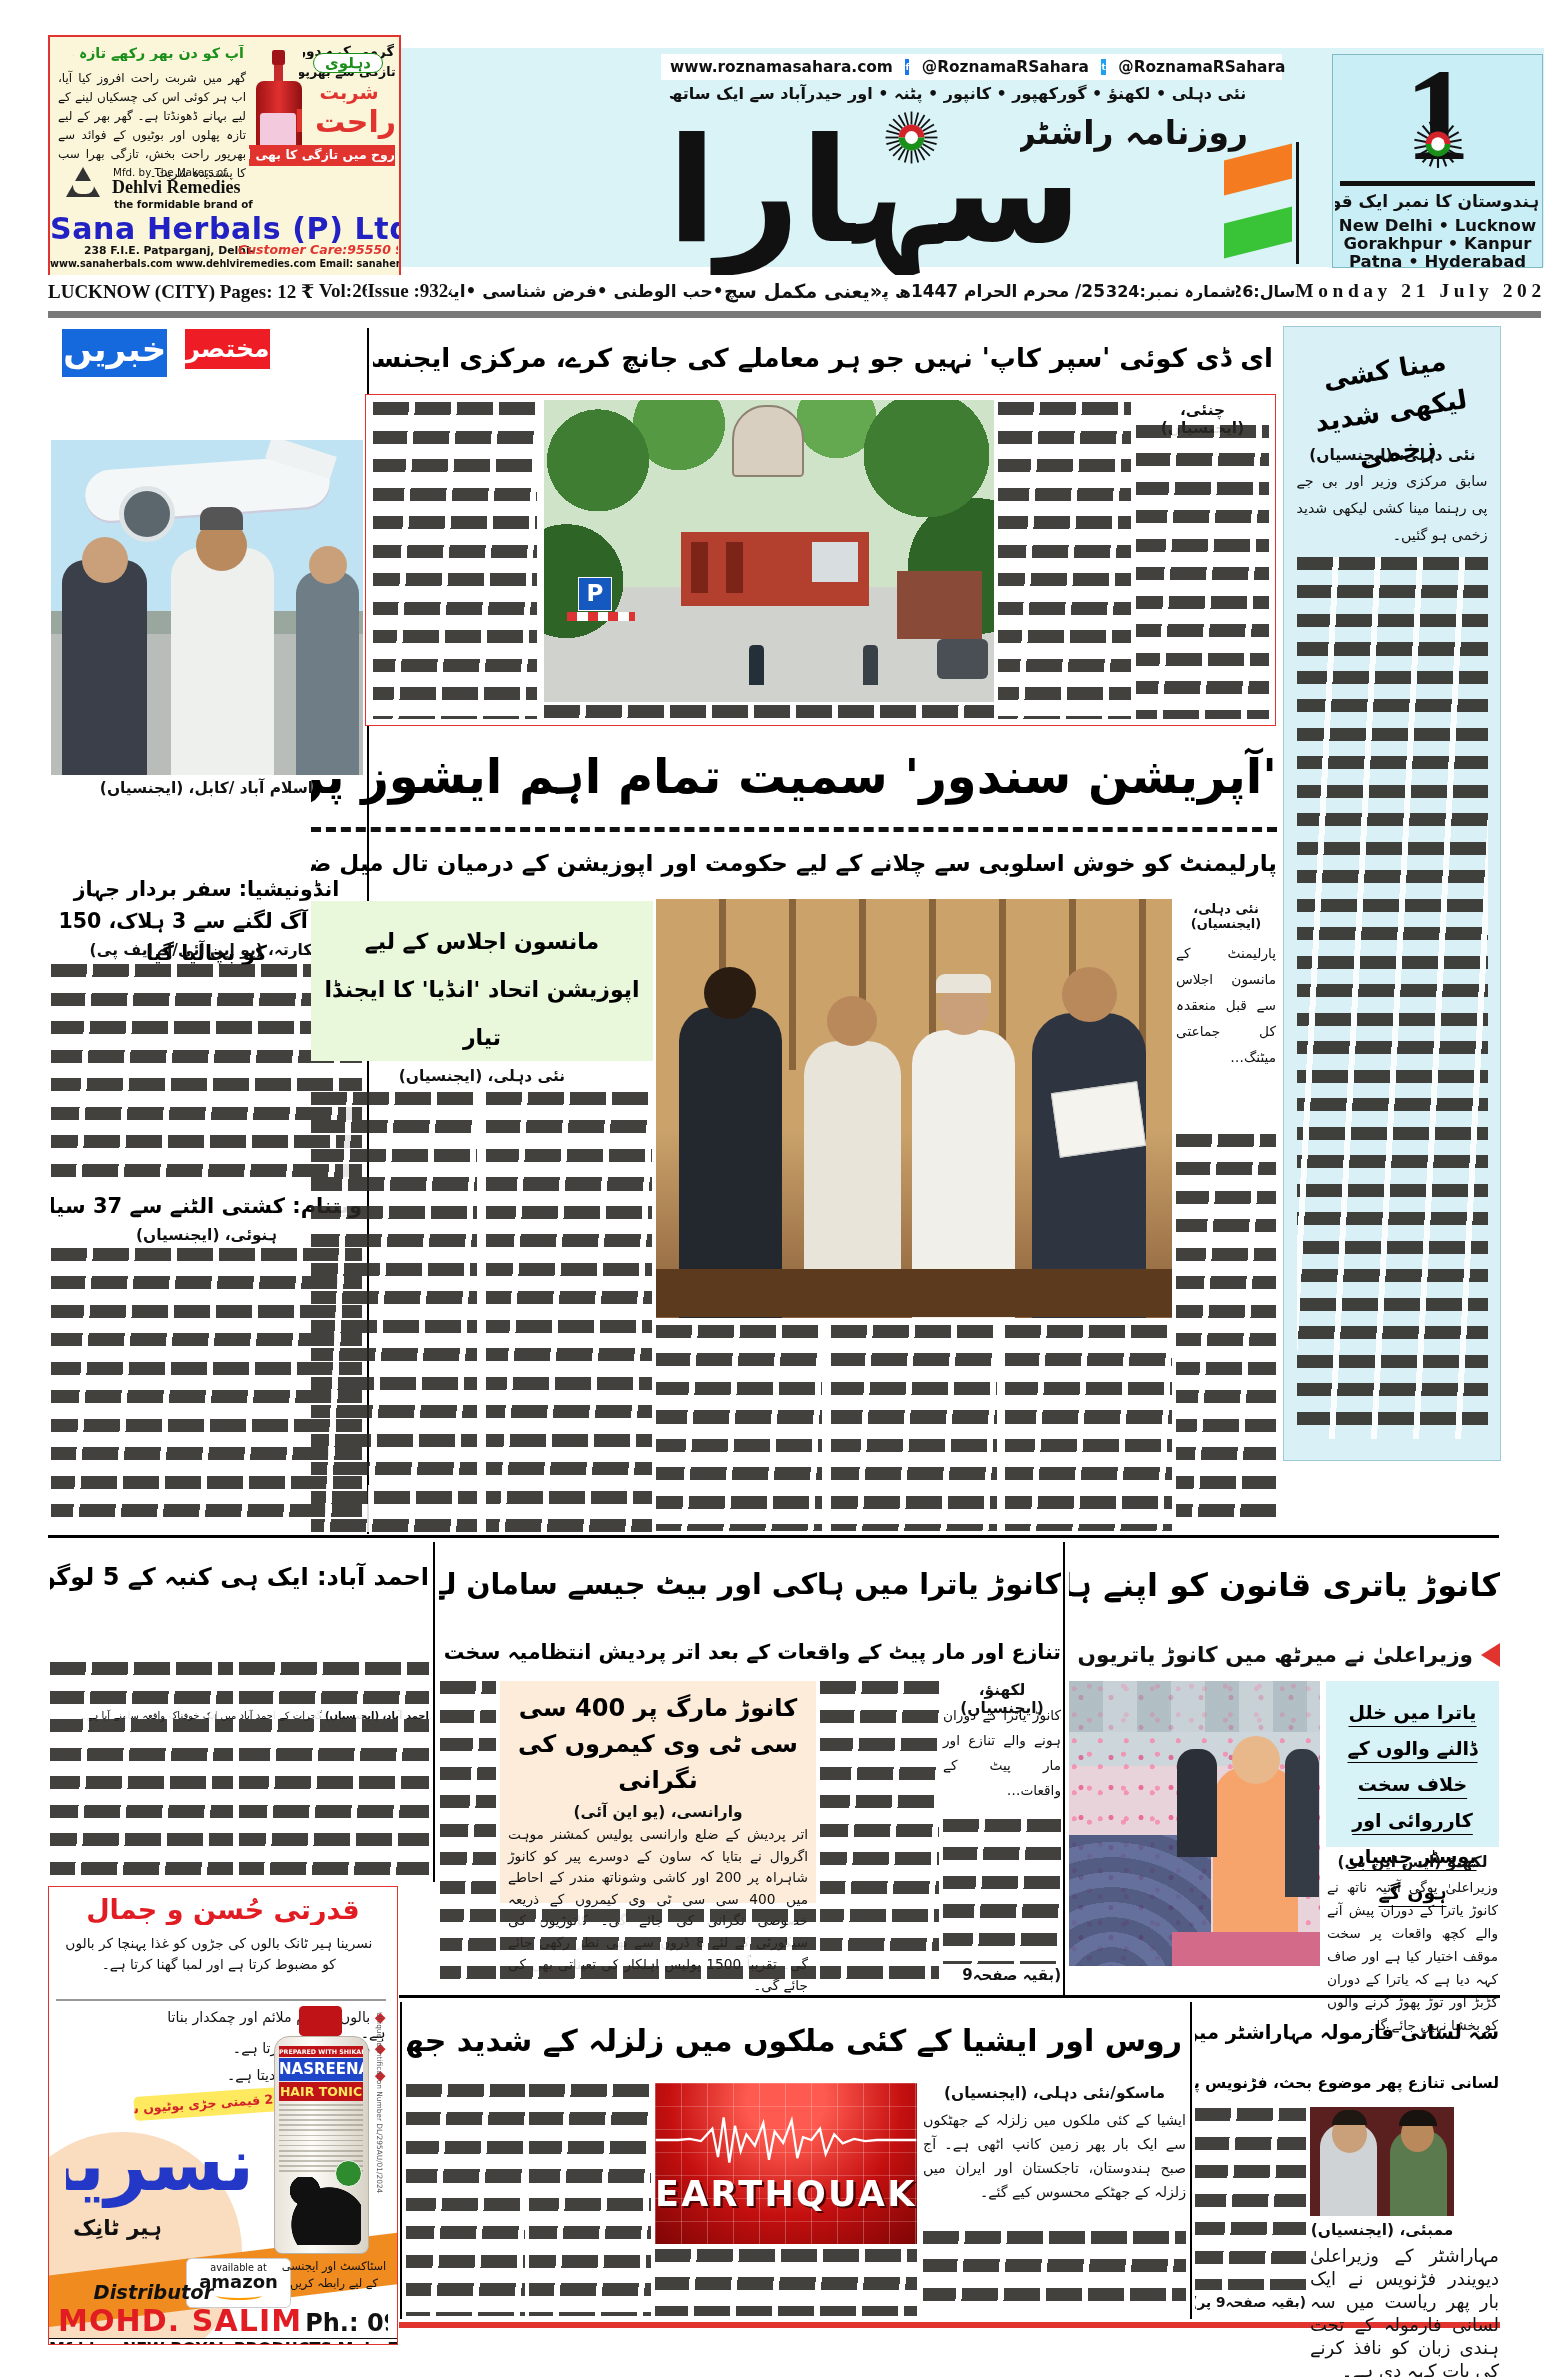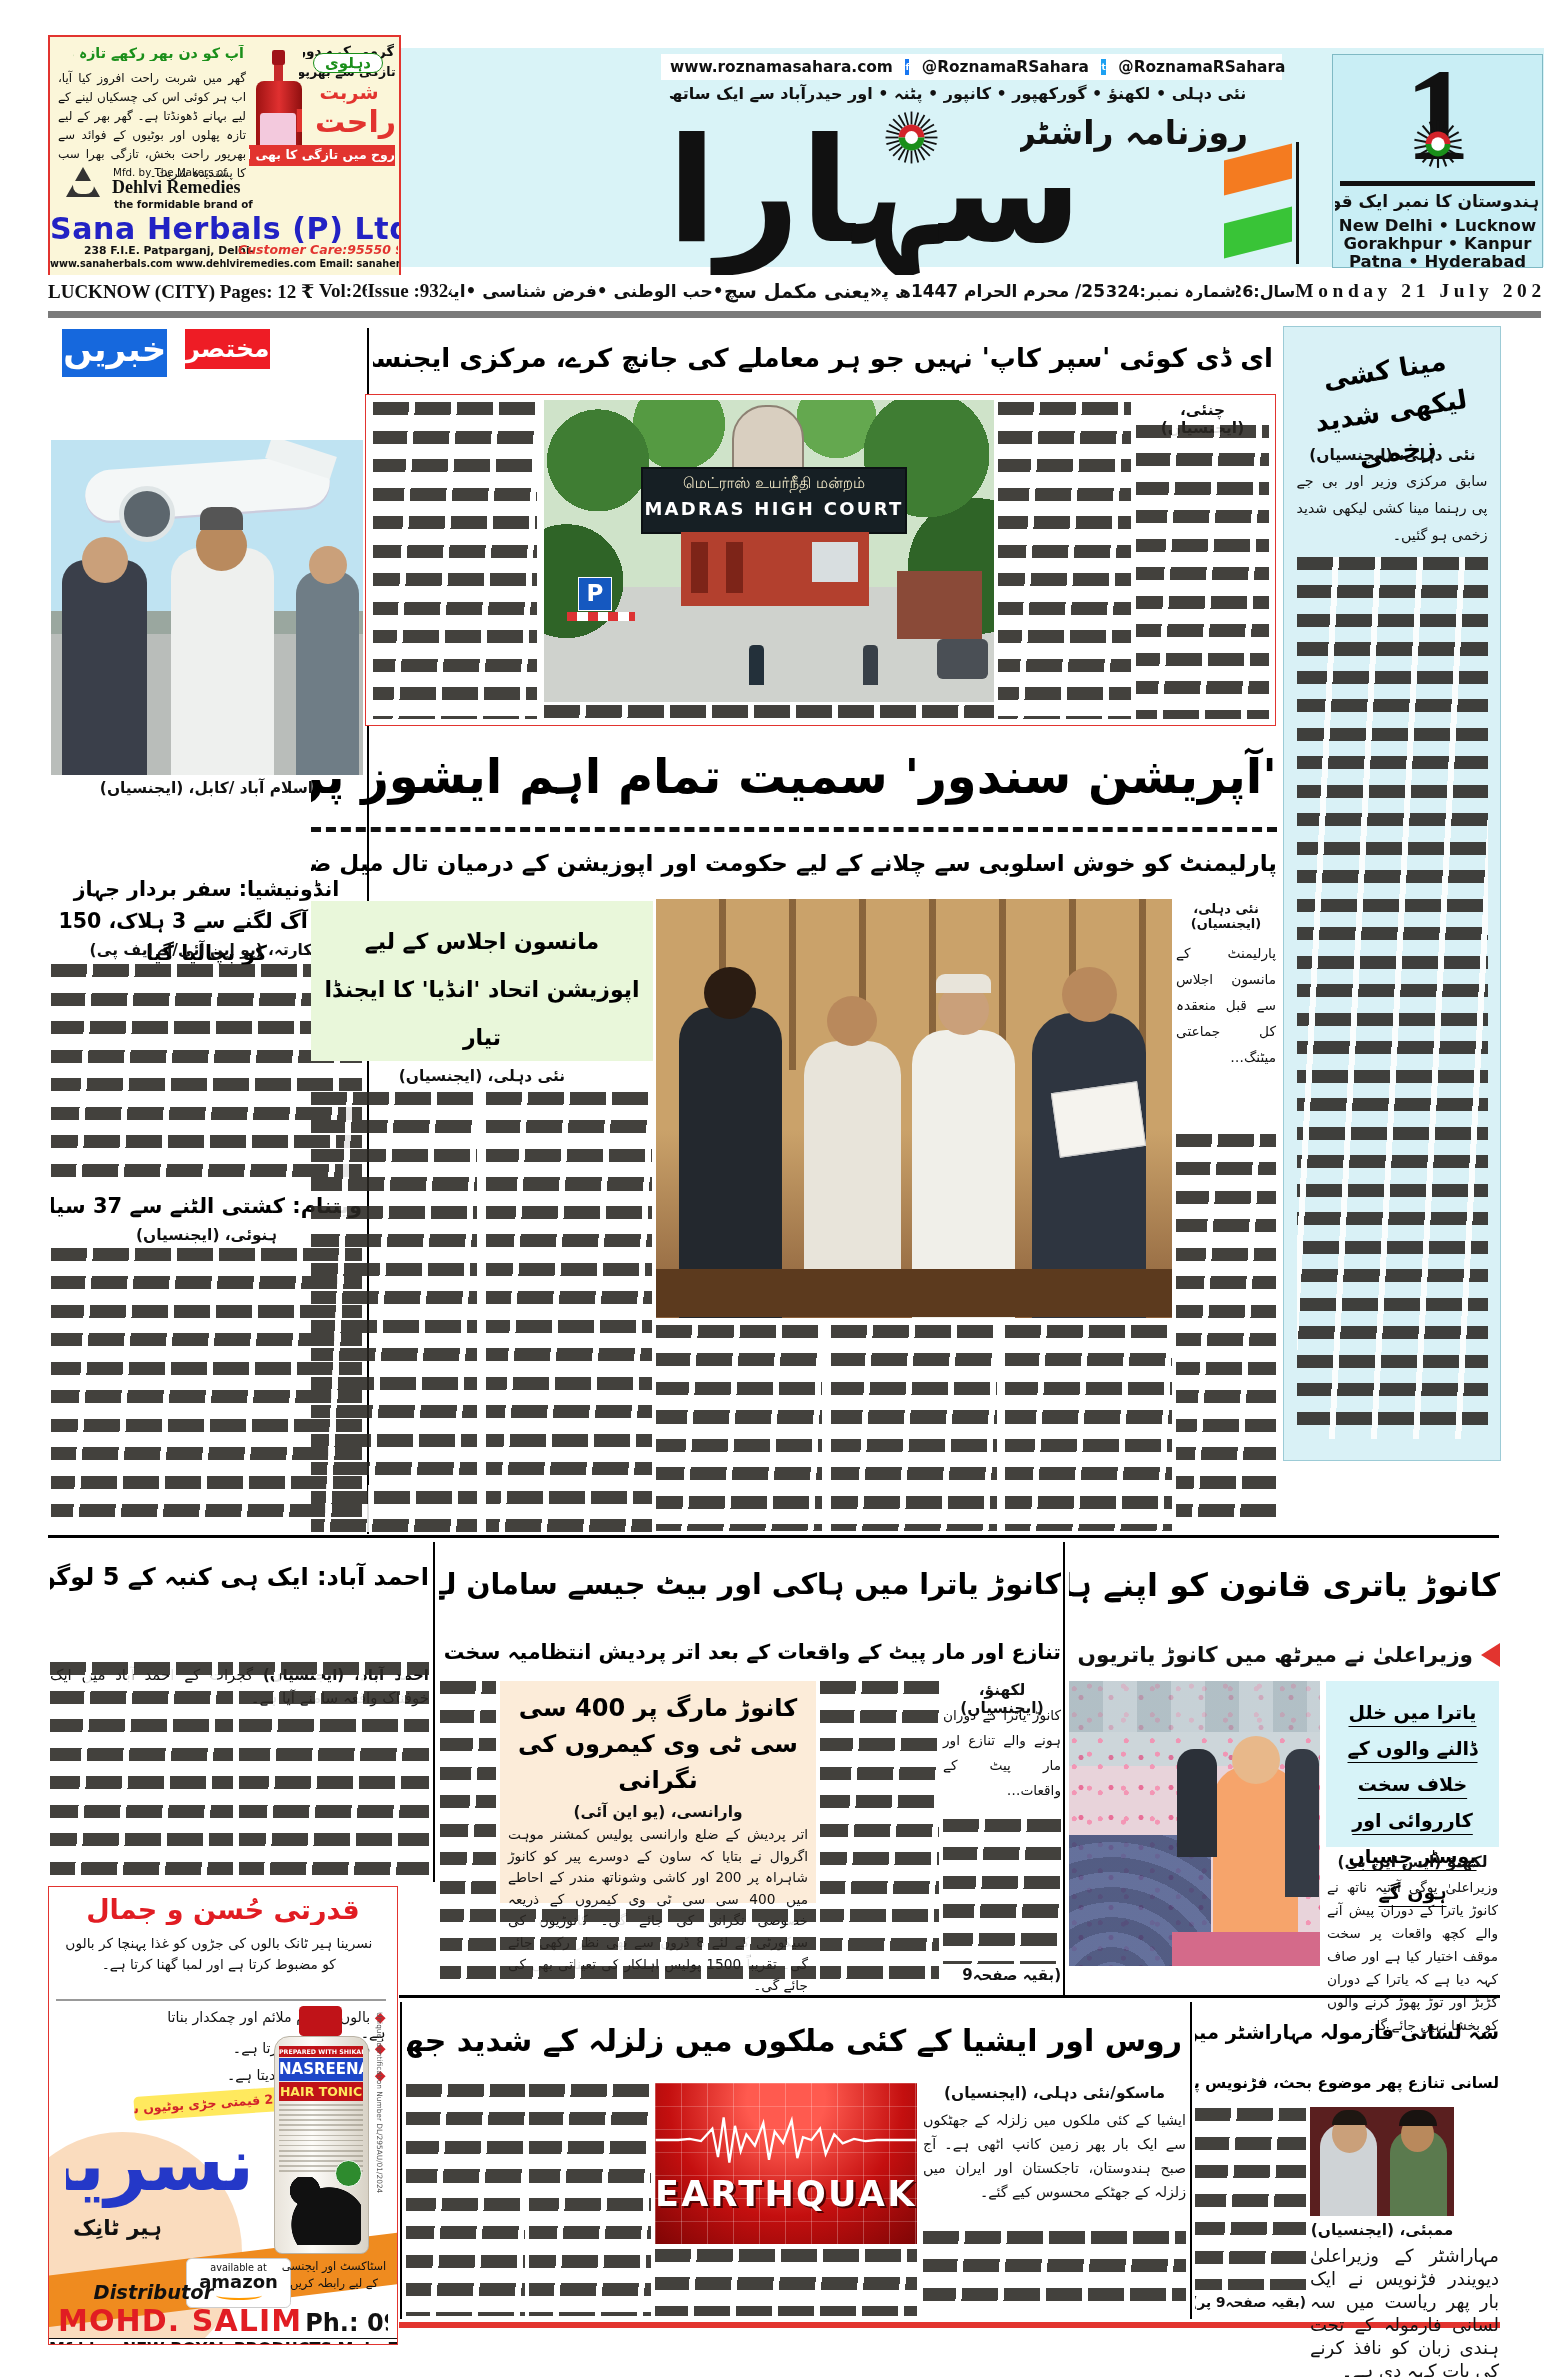--- a/index.html
+++ b/index.html
@@ -203,24 +203,20 @@
     <div class="photo" style="left:178px;top:4.6px;width:450px;height:302px;
            background:
              radial-gradient(circle at 12% 20%, #3f7d33 0 51px, transparent 51px),
              radial-gradient(circle at 30% 8%, #559a42 0 46px, transparent 46px),
              radial-gradient(circle at 85% 18%, #3f7d33 0 63px, transparent 63px),
              radial-gradient(circle at 65% 6%, #64a84f 0 40px, transparent 40px),
              radial-gradient(circle at 96% 55%, #2f6427 0 68px, transparent 68px),
              radial-gradient(circle at 5% 60%, #2f6427 0 57px, transparent 57px),
              linear-gradient(180deg,#cfe3c9 0 62%,#cfd2cd 62% 100%);">
       <div class="abs" style="left:188px;top:5.7px;width:68px;height:68px;background:#d9cfc0;border-radius:34px 34px 4.6px 4.6px;border:2.3px solid #8d8173;"></div>
-      <div class="abs" style="left:97px;top:67px;width:262px;height:63px;background:#161f24;border:2.3px solid #0c1114;">
-        <div class="ctr" style="color:#f2e9c8;font-size:15px;margin-top:5.7px;">மெட்ராஸ் உயர்நீதி மன்றம்</div>
-        <div class="ctr b" style="color:#ffffff;font-size:18px;letter-spacing:2.3px;margin-top:3.4px;">MADRAS HIGH COURT</div>
-      </div>
       <div class="abs" style="left:137px;top:132px;width:188px;height:74px;background:#b3402e;"></div>
       <div class="abs" style="left:147px;top:142px;width:17px;height:51px;background:#7d2418;"></div>
       <div class="abs" style="left:182px;top:142px;width:17px;height:51px;background:#7d2418;"></div>
       <div class="abs" style="left:268px;top:142px;width:46px;height:40px;background:#d8dee0;"></div>
       <div class="abs" style="left:353px;top:171px;width:85px;height:68px;background:#8a4a38;"></div>
       <div class="abs" style="left:34px;top:177px;width:32px;height:32px;background:#1558c0;border:1.7px solid #fff;color:#fff;font-weight:bold;font-size:23px;text-align:center;line-height:31px;">
         <span>P</span></div>
       <div class="abs" style="left:23px;top:212px;width:68px;height:9px;background:repeating-linear-gradient(90deg,#d33 0 10.3px,#fff 10.3px 20.5px);"></div>
       <div class="abs" style="left:205px;top:245px;width:15px;height:40px;background:#23303a;border-radius:4.6px 4.6px 0 0;"></div>
       <div class="abs" style="left:319px;top:245px;width:15px;height:40px;background:#384048;border-radius:4.6px 4.6px 0 0;"></div>
@@ -269,21 +265,21 @@
   <div class="abs dl" style="left:1176px;top:901px;width:100px;font-size:13px;">نئی دہلی، (ایجنسیاں)</div>
   <div class="abs lead" style="left:1176px;top:940px;width:100px;height:188px;font-size:13.7px;line-height:26px;">پارلیمنٹ کے مانسون اجلاس سے قبل منعقدہ کل جماعتی میٹنگ…</div>
   <div class="sim" style="left:1176px;top:1134px;width:100px;height:398px;"></div>
   <div class="sim" style="left:656px;top:1325px;width:166px;height:206px;"></div>
   <div class="sim" style="left:831px;top:1325px;width:166px;height:206px;"></div>
   <div class="sim" style="left:1005px;top:1325px;width:167px;height:206px;"></div>
 
   <div class="hrule" style="left:48px;top:1535px;width:1451px;height:3.4px;"></div>
 
   <div class="abs uhead nw" style="left:50px;top:1546px;width:379px;height:64px;font-size:24px;line-height:62px;">احمد آباد: ایک ہی کنبہ کے 5 لوگوں کی خودکشی</div>
-  <div class="abs rtl just" style="left:50px;top:1664px;width:379px;height:42px;font-size:15px;line-height:23px;">
+  <div class="abs rtl just" style="left:50px;top:1704px;width:379px;height:42px;font-size:10px;line-height:23px;">
     <span class="b">احمد آباد، (ایجنسیاں)</span>
     <span>گجرات کے احمد آباد میں ایک خوفناک واقعہ سامنے آیا ہے۔</span>
   </div>
   <div class="sim" style="left:50px;top:1662px;width:183px;height:218px;"></div>
   <div class="sim" style="left:239px;top:1662px;width:190px;height:218px;"></div>
   <div class="vrule" style="left:433px;top:1542px;height:340px;"></div>
 
   <div class="abs uhead nw" style="left:439px;top:1545px;width:622px;height:83px;font-size:28.5px;line-height:80px;">کانوڑ یاترا میں ہاکی اور بیٹ جیسے سامان لے کر چلنے پر پابندی</div>
   <div class="abs uhead nw" style="left:439px;top:1632px;width:622px;height:43px;font-size:20.5px;line-height:41px;">تنازع اور مار پیٹ کے واقعات کے بعد اتر پردیش انتظامیہ سخت قدم اٹھانے پر مجبور</div>
   <div class="sim" style="left:440px;top:1681px;width:56px;height:308px;"></div>

